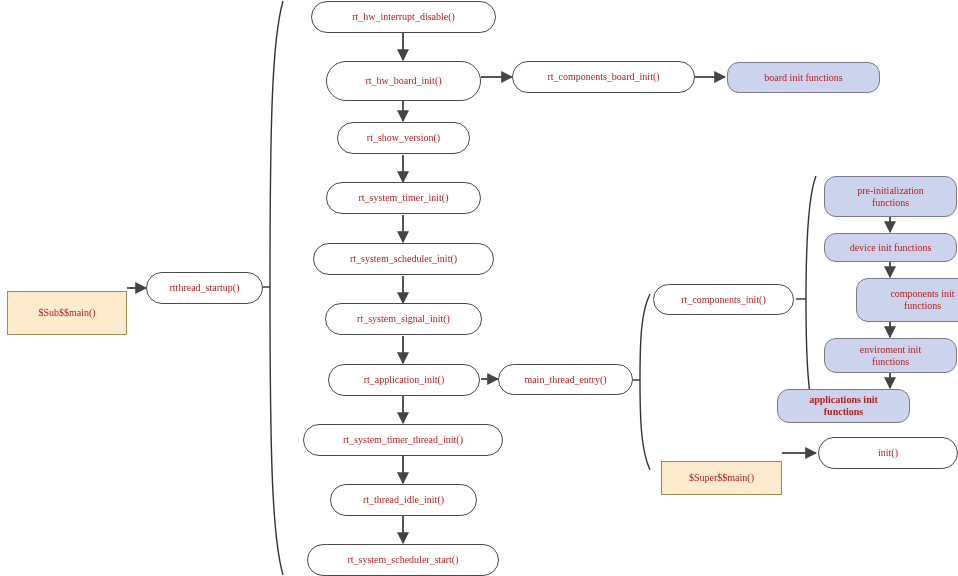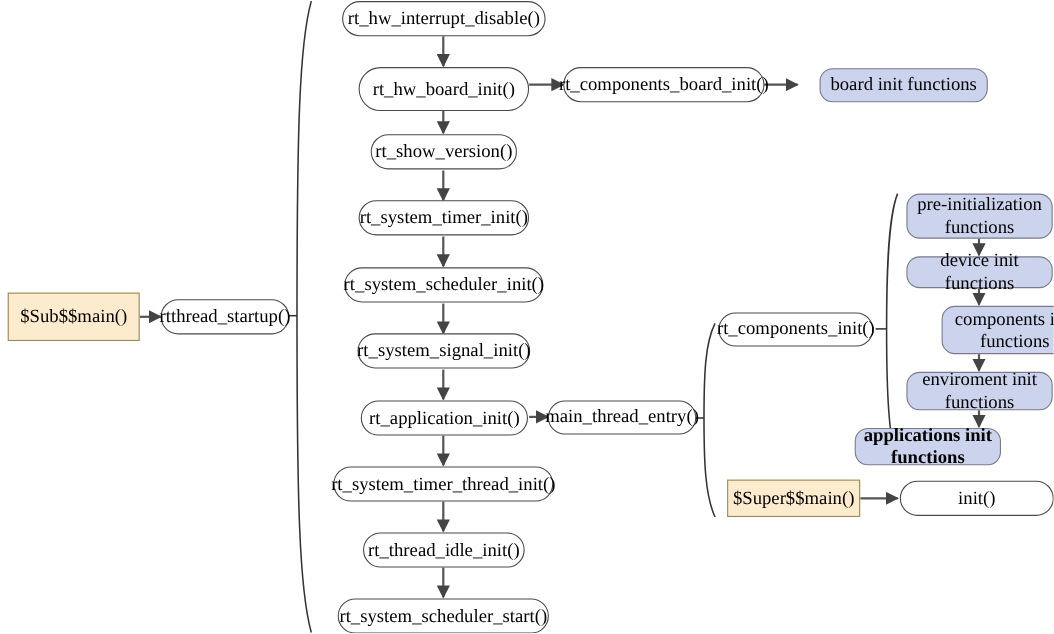--- a/index.html
+++ b/index.html
@@ -18,42 +18,43 @@
     background: #ffffff;
     overflow: hidden;
   }
   .node {
     position: absolute;
     box-sizing: border-box;
     display: flex;
     align-items: center;
     justify-content: center;
     text-align: center;
-    font-size: 17px;
-    color: #000000;
+    font-size: 10px;
+    color: #b91c1c;
     line-height: 1.18;
     white-space: pre-line;
   }
   
   .node.round {
     border: 1.3px solid #4a4a4a;
     border-radius: 24px;
     background: #ffffff;
   }
   
   .node.blue {
     border: 1.3px solid #7a7a8c;
     border-radius: 12px;
     background: #ccd3ec;
   }
   
   .node.yellow {
     border: 1.3px solid #9a8a55;
     border-radius: 0;
     background: #fdebcd;
+    margin-top: 25px;
   }
   svg.wires {
     position: absolute;
     left: 0;
     top: 0;
     width: 958px;
     height: 576px;
     pointer-events: none;
     overflow: visible;
   }
@@ -133,21 +134,21 @@
   <div class="node round" style="left:328px; top:364px; width:152px; height:32px;">rt_application_init()</div>
 
   <div class="node round" style="left:303px; top:424px; width:200px; height:32px;">rt_system_timer_thread_init()</div>
 
   <div class="node round" style="left:330px; top:484px; width:147px; height:32px;">rt_thread_idle_init()</div>
 
   <div class="node round" style="left:307px; top:544px; width:192px; height:32px;">rt_system_scheduler_start()</div>
 
   <div class="node round" style="left:512px; top:61px;  width:183px; height:32px;">rt_components_board_init()</div>
 
-  <div class="node blue" style="left:727px; top:62px;  width:153px; height:31px;margin-left:18px;">board init functions</div>
+  <div class="node blue" style="left:727px; top:62px;  width:153px; height:31px;">board init functions</div>
 
   <div class="node round" style="left:498px; top:364px; width:135px; height:31px;">main_thread_entry()</div>
 
   <div class="node round" style="left:653px; top:284px; width:141px; height:31px;">rt_components_init()</div>
 
   <div class="node yellow" style="left:661px; top:436px; width:121px; height:34px;">$Super$$main()</div>
 
   <div class="node round" style="left:818px; top:437px; width:140px; height:32px;">init()</div>
 
   <div class="node blue" style="left:824px; top:176px; width:133px; height:41px;">pre-initialization

